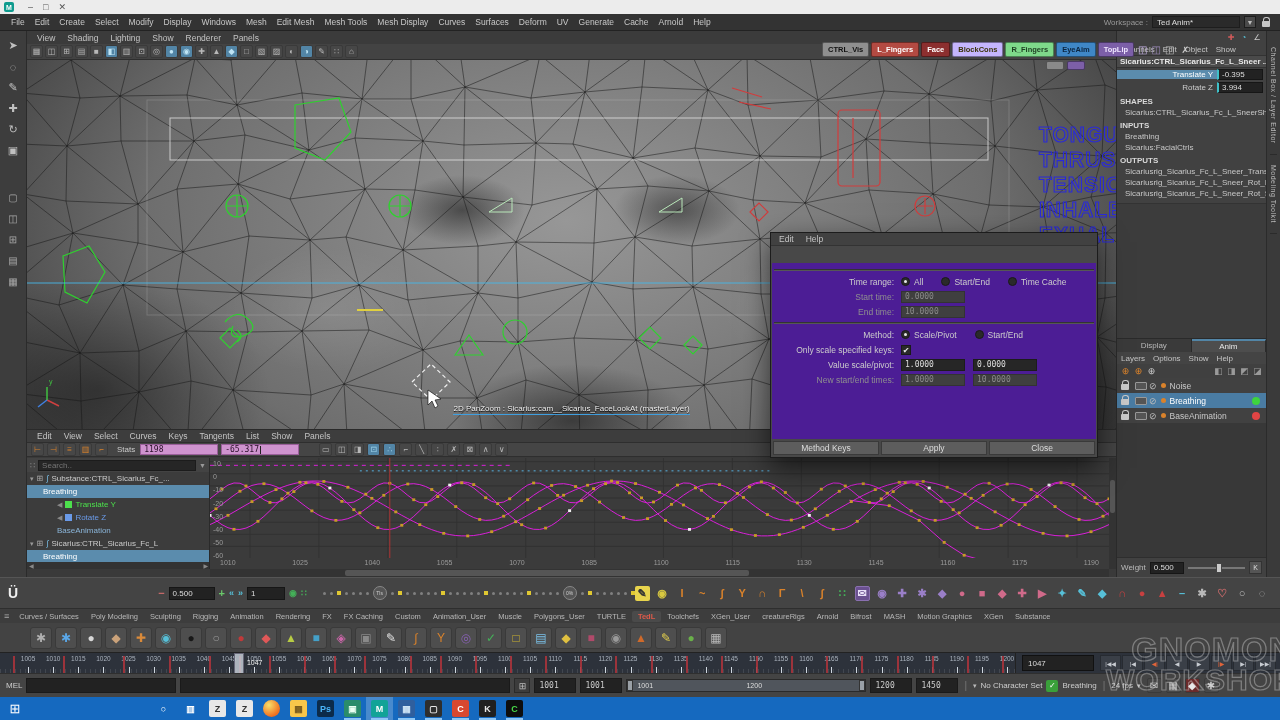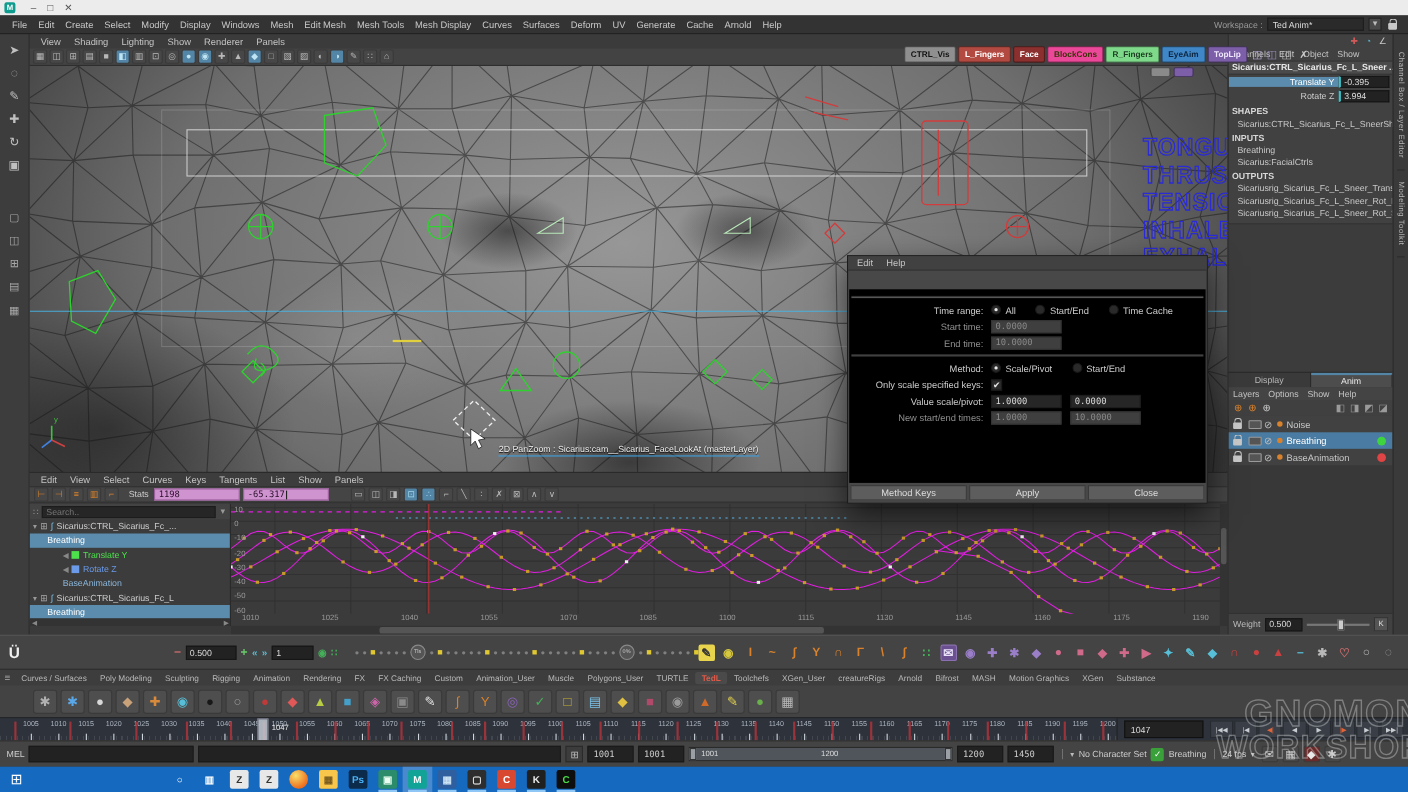--- a/index.html
+++ b/index.html
@@ -123,21 +123,21 @@
 #w-key{width:13px;height:13px;background:#555;border:1px solid #333;color:#ddd;font-size:7px;display:flex;align-items:center;justify-content:center}
 
 #right-strip{position:absolute;top:31px;left:1266px;width:14px;height:546px;background:#3a3a3a;border-left:1px solid #2b2b2b;display:flex;flex-direction:column;align-items:center;padding-top:6px}
 .vtab{writing-mode:vertical-rl;font-size:7px;color:#b8b8b8;padding:10px 0;border-bottom:1px solid #2b2b2b;letter-spacing:.5px;white-space:nowrap}
 
 #dialog{position:absolute;left:770px;top:232px;width:328px;height:226px;background:#484848;border:1px solid #1c1c1c;box-shadow:0 10px 26px rgba(0,0,0,.6);z-index:40}
 .dlg-title{height:16px;background:#2a82da;display:flex;align-items:center;padding:0 4px;color:#fff}
 .dlg-title .t{font-size:8.5px;flex:1}
 .dlg-btns span{margin-left:10px;font-size:9px}
 #dlg-menu{height:13px;background:#414141;border-bottom:1px solid #333;display:flex;align-items:center;padding-left:2px}
-.dlg-body{position:absolute;top:30px;bottom:18px;left:1px;right:1px;background:#000000;padding-top:3px}
+.dlg-body{position:absolute;top:30px;bottom:18px;left:1px;right:1px;background:#4c1d95;padding-top:3px}
 .dlg-sep{height:2px;border-top:1px solid #333;border-bottom:1px solid #565656;margin:3px 2px}
 .drow{display:flex;align-items:center;height:15px;padding-left:4px}
 .dlbl{width:118px;text-align:right;margin-right:7px;font-size:8.5px;color:#ccc;flex:none}
 .dlbl.dis{color:#8f8f8f}
 .dfield{width:64px;height:12px;background:#262626;border:1px solid #1c1c1c;font-size:8px;color:#ddd;display:flex;align-items:center;padding:0 3px;margin-right:8px;font-family:"DejaVu Sans Mono",monospace}
 .dfield.dis{background:#3f3f3f;color:#8a8a8a;border-color:#333}
 .dfield.focus{border-color:#e8e8e8}
 .selhl{background:#3d6e99;color:#fff;font-style:normal}
 .radio-w{display:flex;align-items:center;margin-right:18px}
 .radio{width:9px;height:9px;border-radius:50%;background:#2a2a2a;border:1px solid #1a1a1a;margin-right:4px;position:relative;flex:none}
@@ -310,21 +310,21 @@
       <span class="ic" style="color: rgb(184, 184, 184);">✎</span>
       <span class="ic" style="color: rgb(184, 184, 184);">∷</span>
       <span class="ic" style="color: rgb(184, 184, 184);">⌂</span>
     </span>
   </div>
 
 <div id="vp-buttons">
     <div class="vpb" style="background: rgb(143, 143, 143); color: rgb(17, 17, 17);">CTRL_Vis</div>
     <div class="vpb" style="background: rgb(179, 74, 66); color: rgb(255, 255, 255);">L_Fingers</div>
     <div class="vpb" style="background: rgb(140, 47, 47); color: rgb(255, 255, 255);">Face</div>
-    <div class="vpb" style="background: #ec4899; color: rgb(58, 50, 8);">BlockCons</div>
+    <div class="vpb" style="background: #c4b5fd; color: rgb(58, 50, 8);">BlockCons</div>
     <div class="vpb" style="background: rgb(126, 217, 138); color: rgb(29, 61, 34);">R_Fingers</div>
     <div class="vpb" style="background: rgb(63, 135, 198); color: rgb(11, 37, 64);">EyeAim</div>
     <div class="vpb" style="background: rgb(124, 95, 168); color: rgb(239, 230, 255);">TopLip</div>
     <span class="vpb-ic" style="color: rgb(192, 174, 222);">◫</span>
     <span class="vpb-ic" style="color: rgb(154, 138, 184);">◫</span>
     <span class="vpb-ic" style="color: rgb(184, 184, 184);">◫</span>
     <span class="vpb-x">✗</span>
   </div>
 <div id="vp-chips">
   <span style="background:#8a8a8a"></span>
@@ -422,21 +422,21 @@
     <div id="ge-search">
       <span class="si">∷</span>
       <input placeholder="Search.." style="">
       <span class="dd">▼</span>
     </div>
     <div id="ol-rows">
         <div class="olrow node">
           <span class="ol-ar">▾</span>
           <span class="ol-ic">⊞</span>
           <span class="ol-ic" style="color: rgb(122, 193, 232);">∫</span>
-          <span class="ol-lb">Sicarius:CTRL_Sicarius_Fc_...</span>
+          <span class="ol-lb">Substance:CTRL_Sicarius_Fc_...</span>
         </div>
         <div class="olrow layer-selected">
           <span class="ol-lb">Breathing</span>
         </div>
         <div class="olrow channel">
           <span class="ol-ic sm">◀</span>
           <span class="ol-sq" style="background: rgb(76, 224, 76);"></span>
           <span class="ol-lb" style="color: rgb(76, 224, 76);">Translate Y</span>
         </div>
         <div class="olrow channel">

